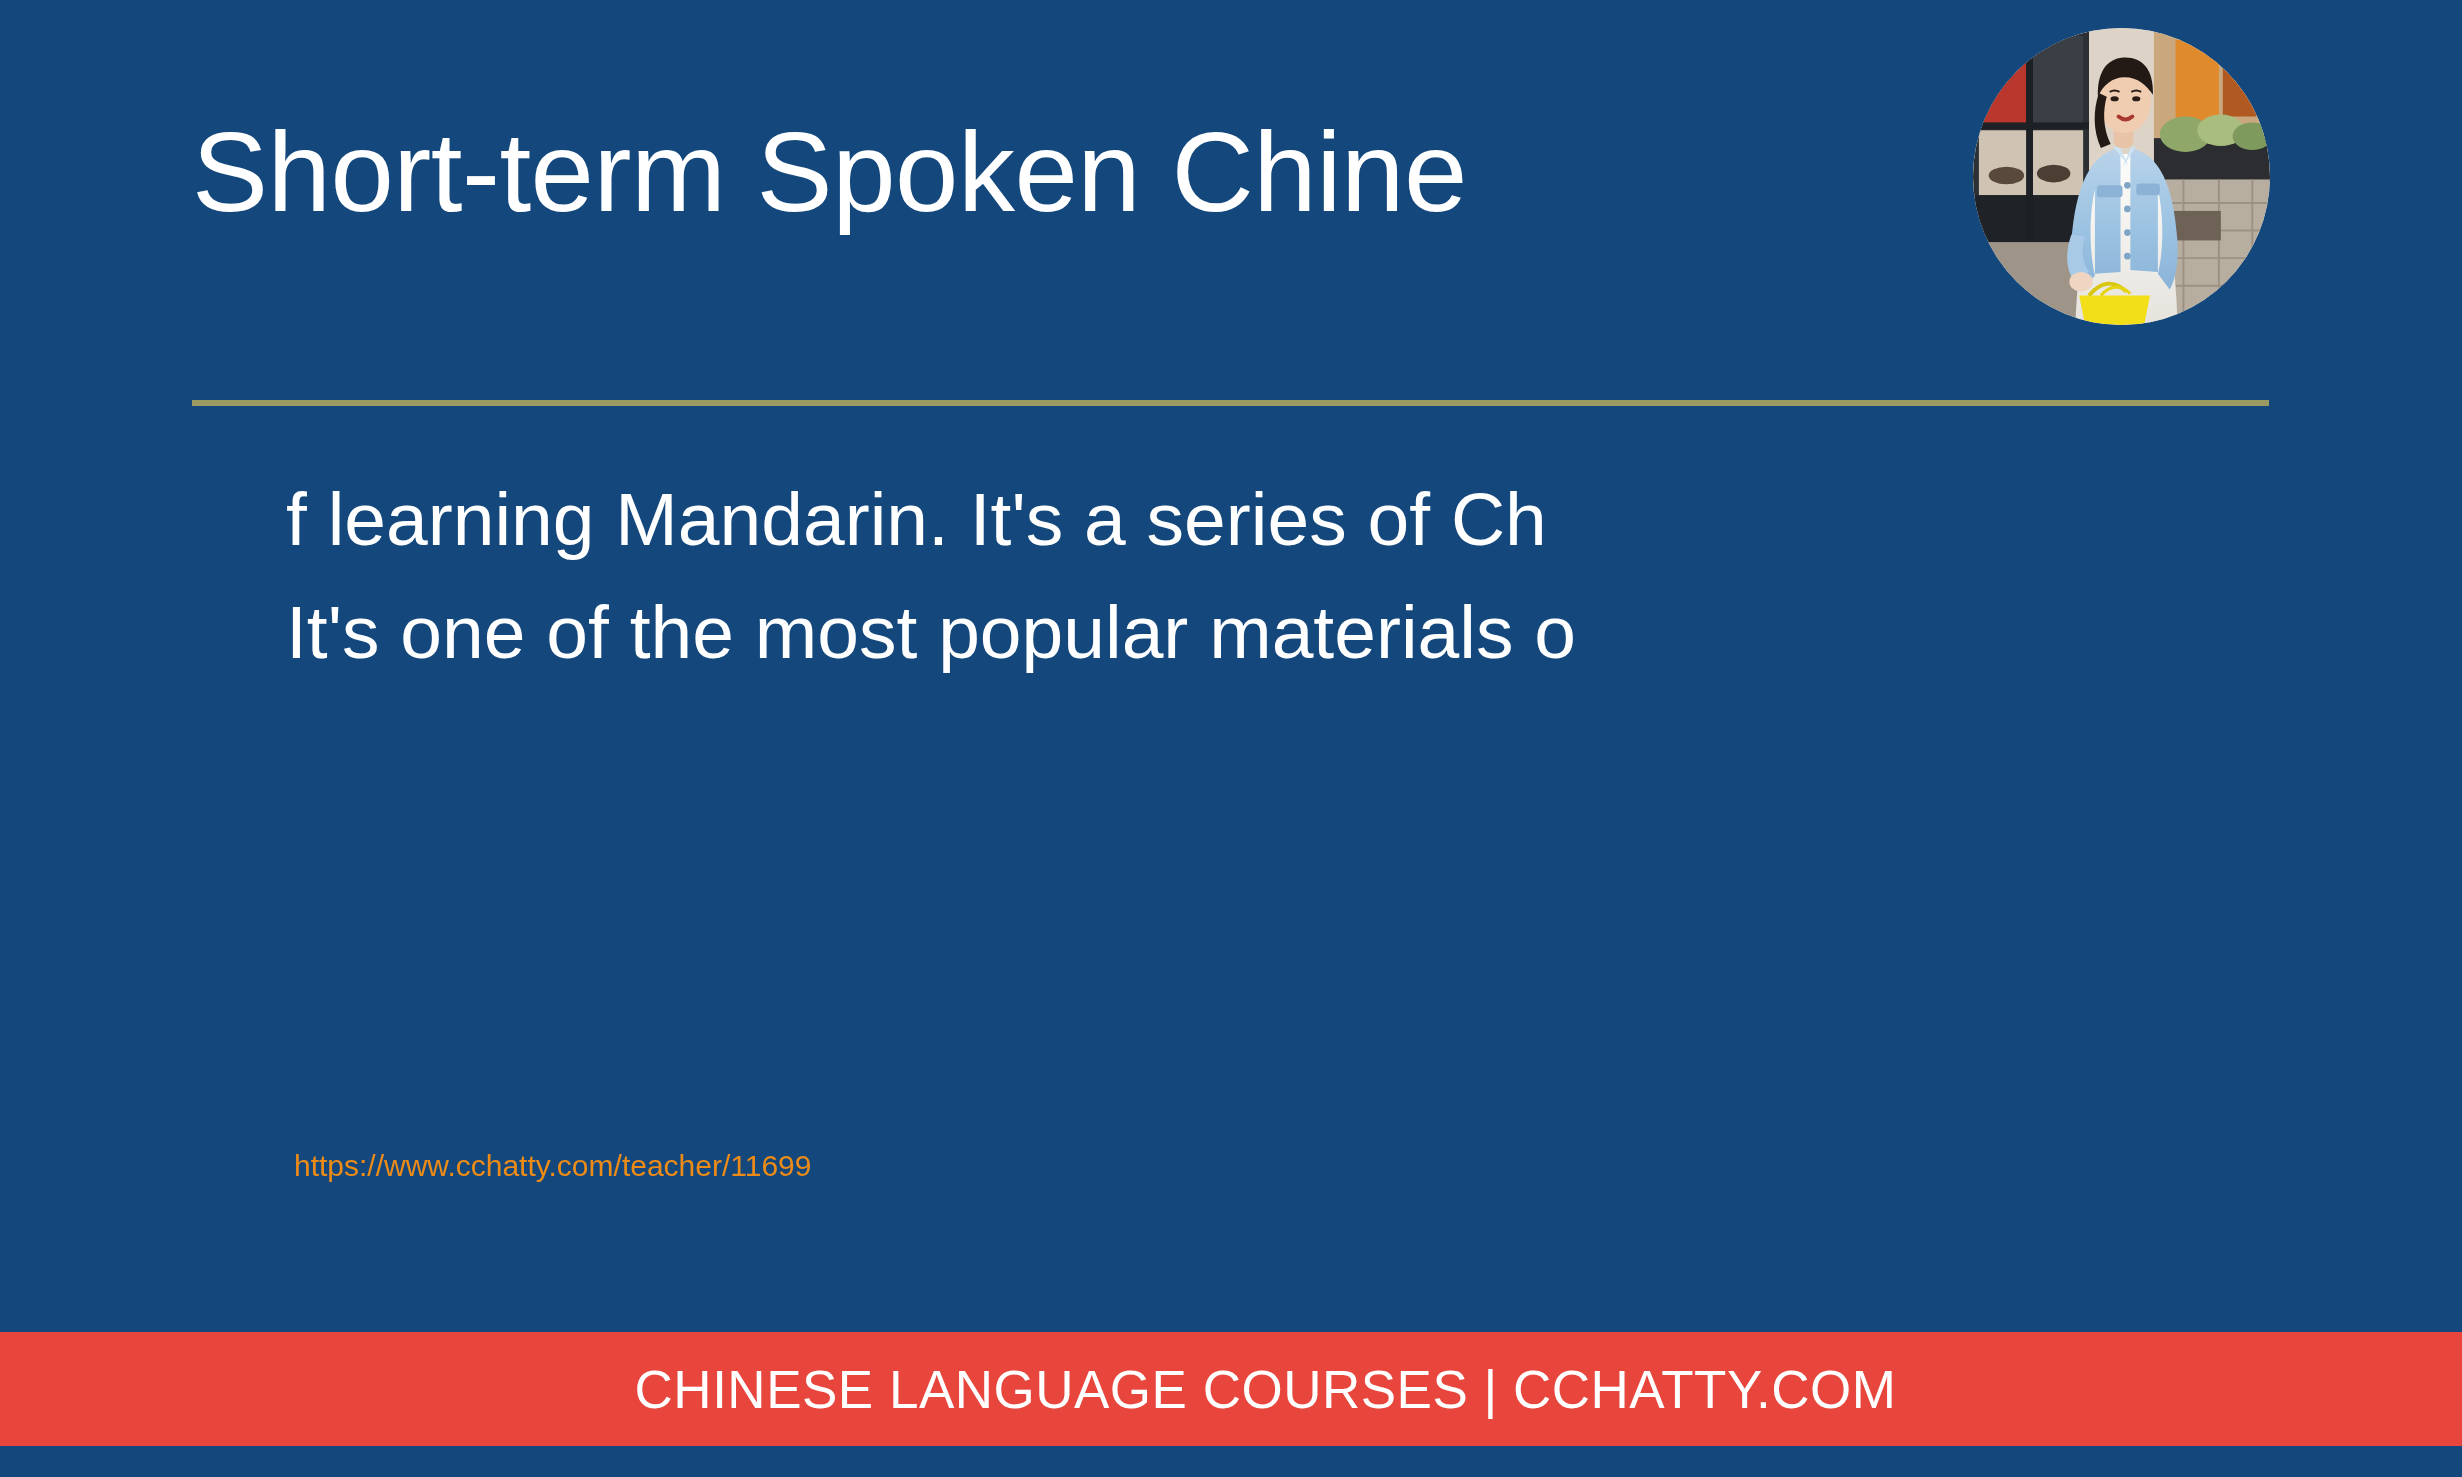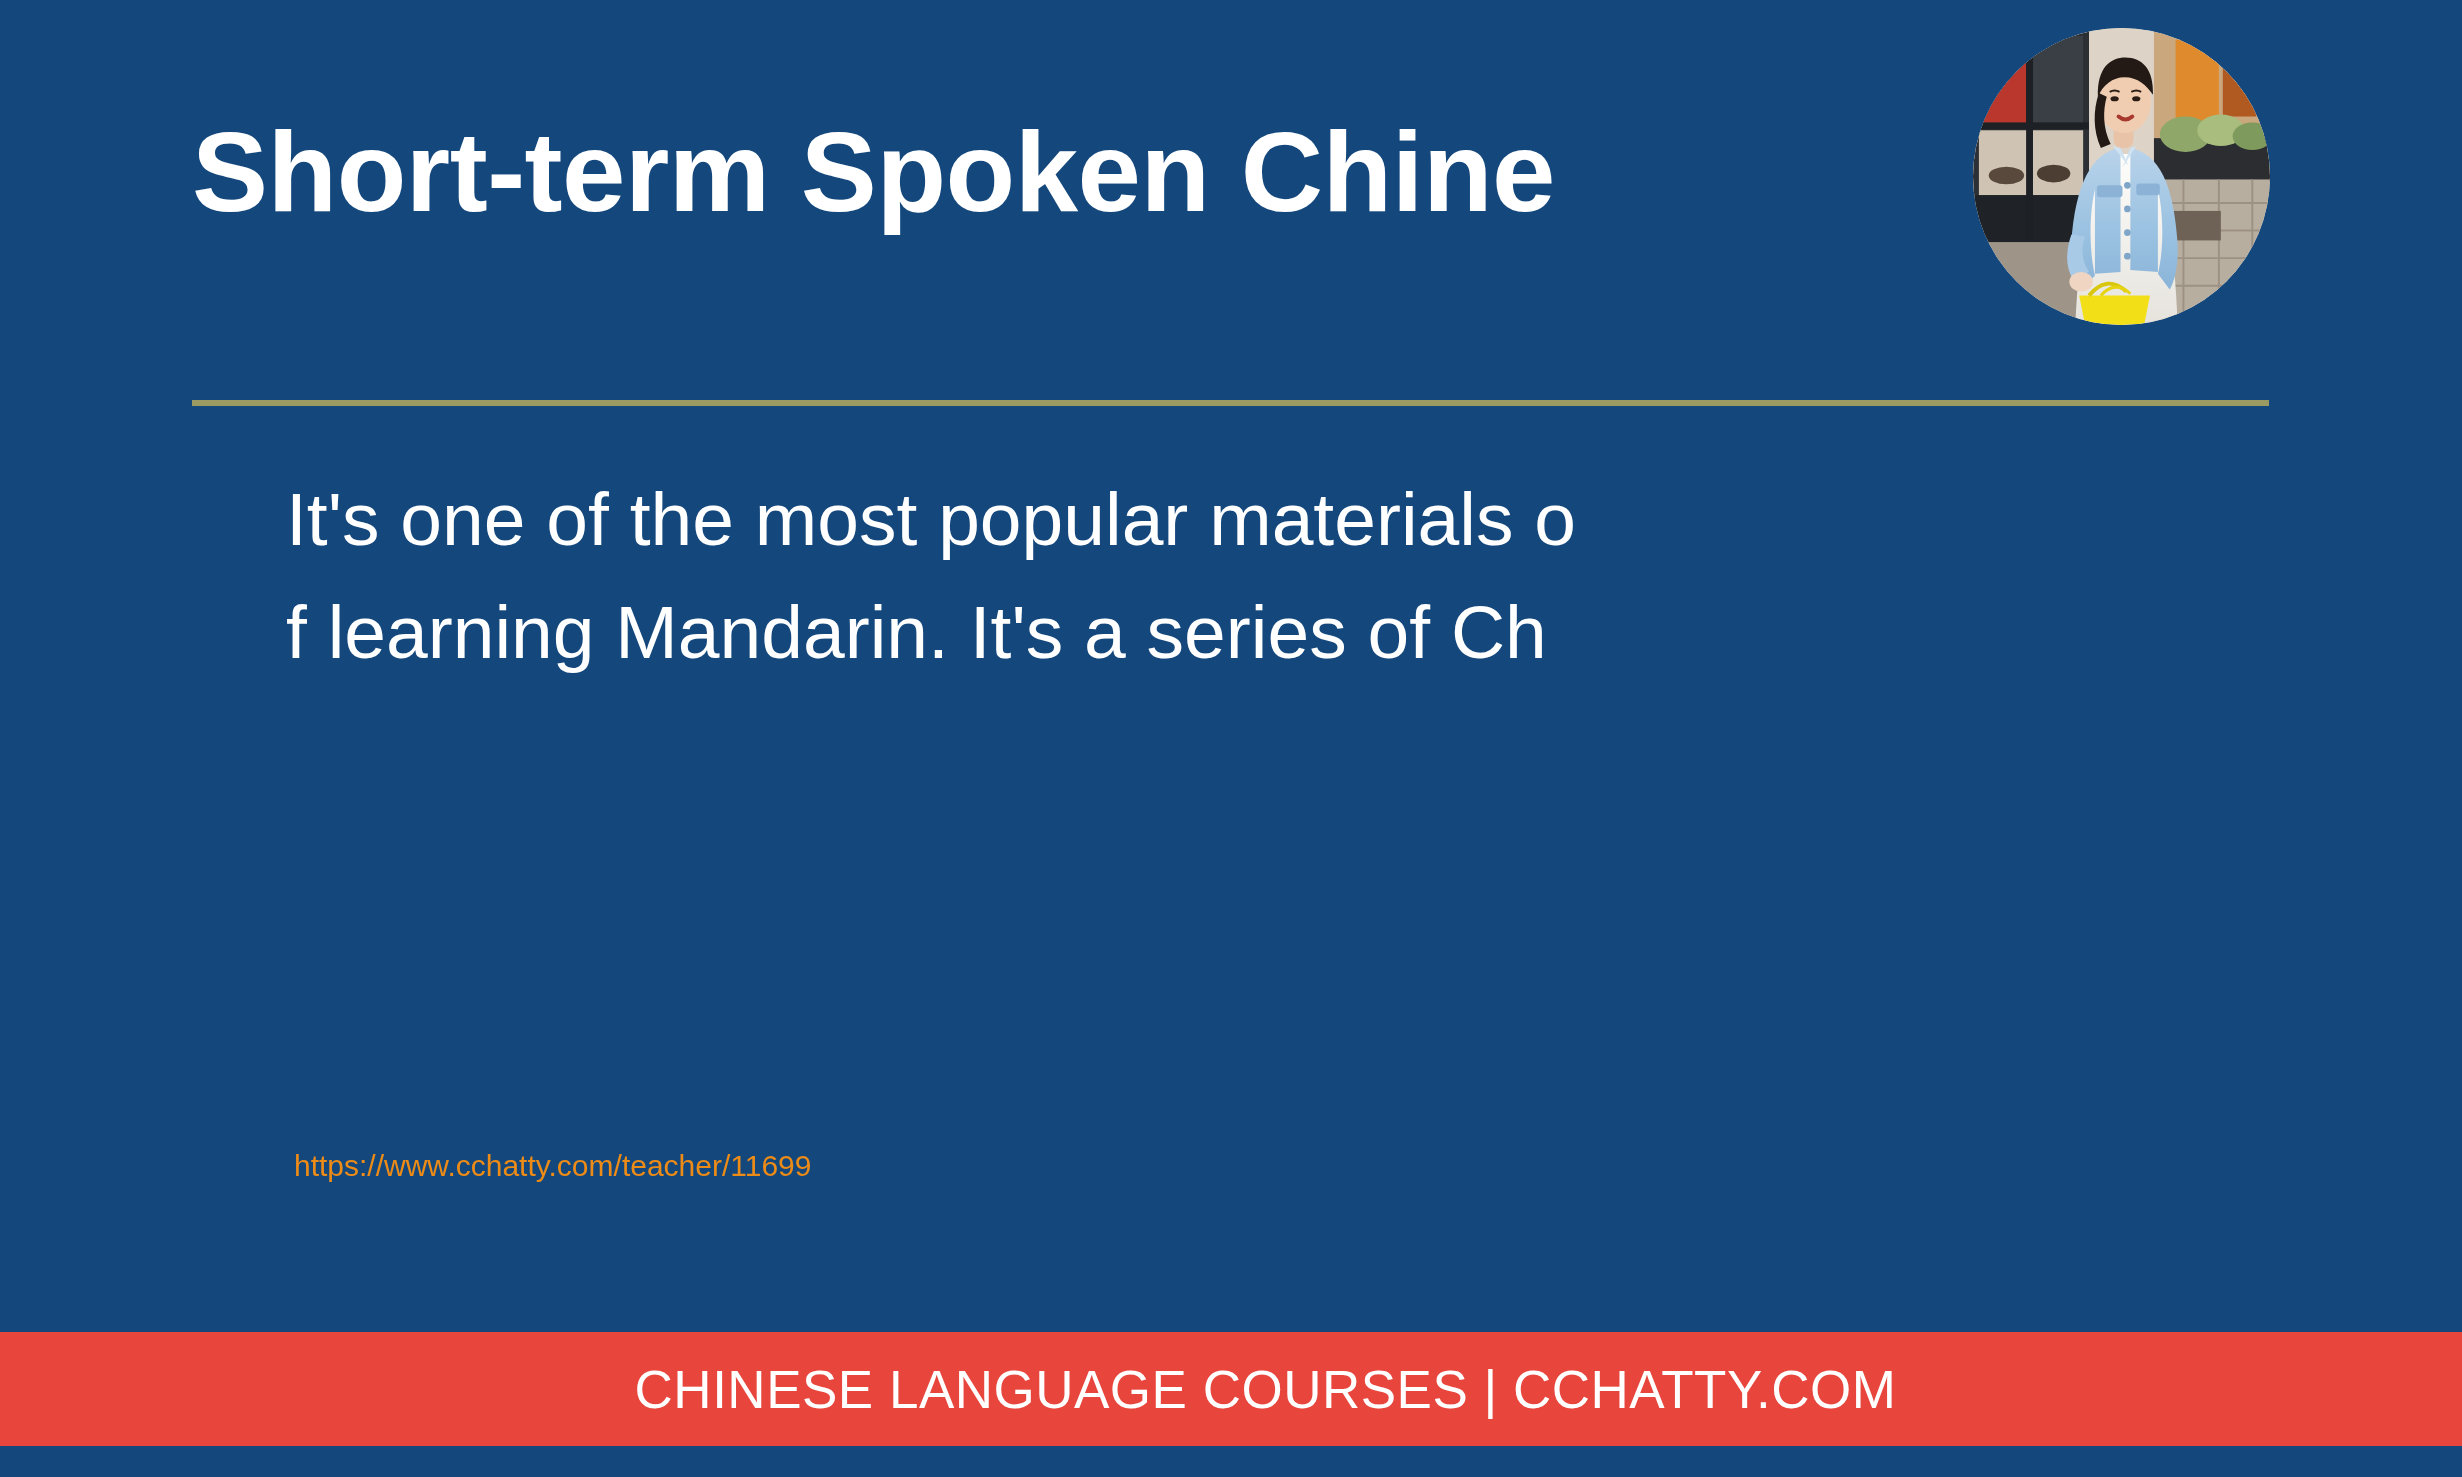--- a/index.html
+++ b/index.html
@@ -23,21 +23,21 @@
   .title-block {
     position: absolute;
     left: 192px;
     top: 108px;
     width: 1675px;
     height: 128px;
   }
   .slide-title {
     margin: 0;
     font-family: "Liberation Sans", sans-serif;
-    font-weight: 700;
+    font-weight: 400;
     font-size: 114px;
     line-height: 128px;
     color: #ffffff;
     letter-spacing: -0.5px;
     white-space: nowrap;
   }
 
   
   .avatar {
     position: absolute;
@@ -223,22 +223,22 @@
         <path d="M108 272 L180 272 L174 302 L114 302 Z" fill="#F2DF17"></path>
         <path d="M118 272 q18 -22 38 -4" stroke="#d9c70f" stroke-width="4" fill="none"></path>
         <path d="M130 272 q14 -16 30 -2" stroke="#e6d412" stroke-width="3" fill="none"></path>
       </g>
     </svg>
   </div>
 
   <div class="divider"></div>
 
   <div class="body-block">
+    <div class="body-line indent-2">f learning Mandarin. It's a series of Ch</div>
     <div class="body-line indent-1">It's one of the most popular materials o</div>
-    <div class="body-line indent-2">f learning Mandarin. It's a series of Ch</div>
   </div>
 
   <div class="link-row">
     <a class="profile-link" href="#">https://www.cchatty.com/teacher/11699</a>
   </div>
 
   <div class="footer">
     <div class="footer-text">CHINESE LANGUAGE COURSES | CCHATTY.COM</div>
   </div>
 

